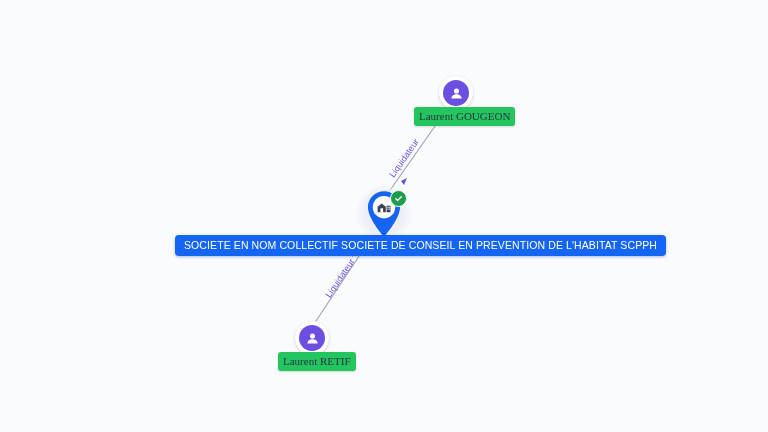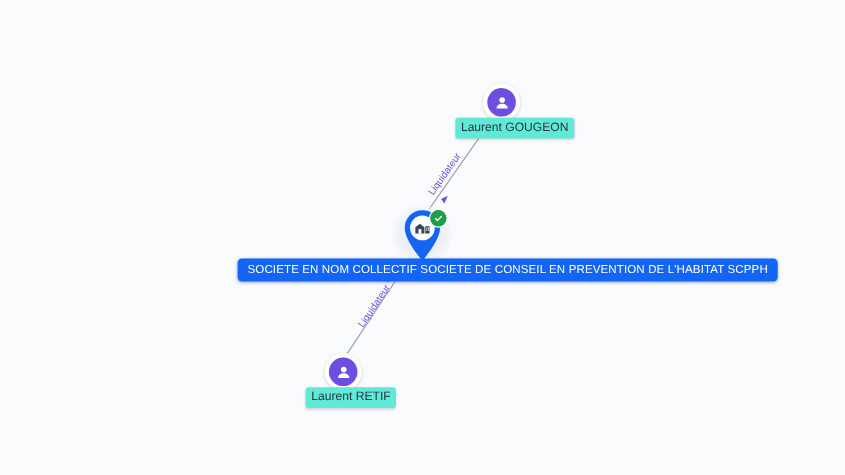--- a/index.html
+++ b/index.html
@@ -81,28 +81,29 @@
     background: #1d9e4b;
     border: 1.5px solid #ffffff;
     display: flex;
     align-items: center;
     justify-content: center;
   }
 
   
   .person-label {
     position: absolute;
-    background: #5eead4;
+    background: #22c55e;
     color: #2b3445;
     font-size: 11px;
     line-height: 14px;
     padding: 2px 5px 3px 5px;
     border-radius: 3px;
     white-space: nowrap;
     box-shadow: 0 1px 2px rgba(40,50,80,0.18);
+    font-family: Liberation Serif, serif;
   }
   .company-label {
     position: absolute;
     background: #1565f5;
     color: #ffffff;
     font-size: 10.5px;
     line-height: 14px;
     letter-spacing: 0.1px;
     padding: 3px 9px 4px 9px;
     border-radius: 4px;
@@ -175,15 +176,15 @@
         <rect x="17.4" y="19.3" width="2.7" height="4" fill="#ffffff"></rect>
       </g>
     </svg>
     <div class="company-badge">
       <svg width="9" height="9" viewBox="0 0 24 24" aria-hidden="true">
         <path d="M5 12.6l4.6 4.6L19.4 7.4" fill="none" stroke="#ffffff" stroke-width="3.4" stroke-linecap="round" stroke-linejoin="round"></path>
       </svg>
     </div>
   </div>
 
-  <div class="company-label" style="left:175px; top:235px;margin-left:41px;">SOCIETE EN NOM COLLECTIF SOCIETE DE CONSEIL EN PREVENTION DE L'HABITAT SCPPH</div>
+  <div class="company-label" style="left:175px; top:235px;">SOCIETE EN NOM COLLECTIF SOCIETE DE CONSEIL EN PREVENTION DE L'HABITAT SCPPH</div>
 
 </div>
 
 </body></html>

